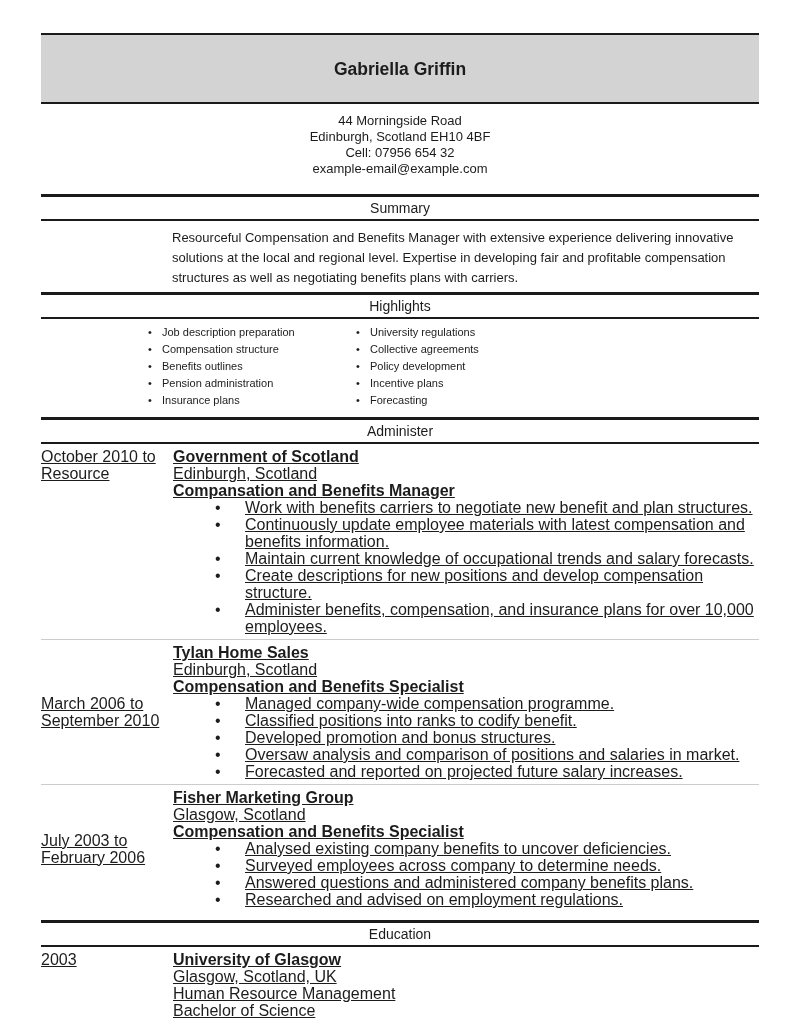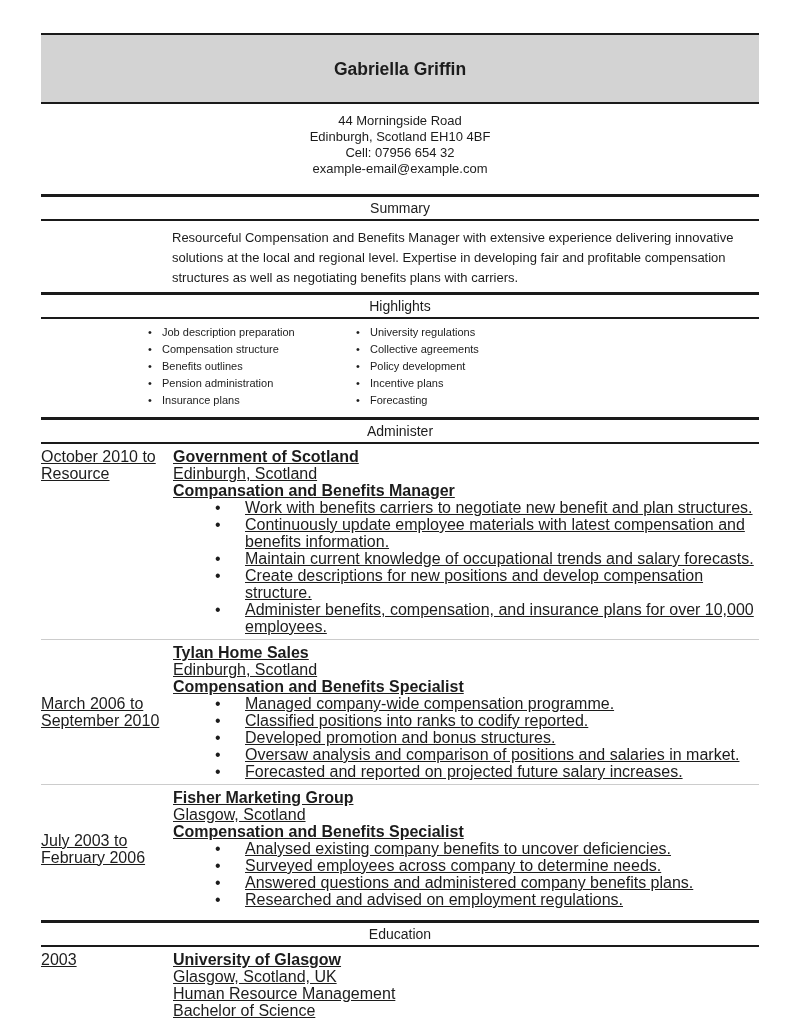--- a/index.html
+++ b/index.html
@@ -157,21 +157,21 @@
     <div class="dates">
           <div>March 2006 to</div>
           <div>September 2010</div>
         </div>
     <div class="main">
       <div class="company">Tylan Home Sales</div>
       <div class="location">Edinburgh, Scotland</div>
       <div class="title">Compensation and Benefits Specialist</div>
       <ul class="job-bullets">
             <li>Managed company-wide compensation programme.</li>
-            <li>Classified positions into ranks to codify reported.</li>
+            <li>Classified positions into ranks to codify benefit.</li>
             <li>Developed promotion and bonus structures.</li>
             <li>Oversaw analysis and comparison of positions and salaries in market.</li>
             <li>Forecasted and reported on projected future salary increases.</li>
           </ul>
     </div>
   </div>
 
   <div class="entry">
     <div class="dates">
           <div>July 2003 to</div>

